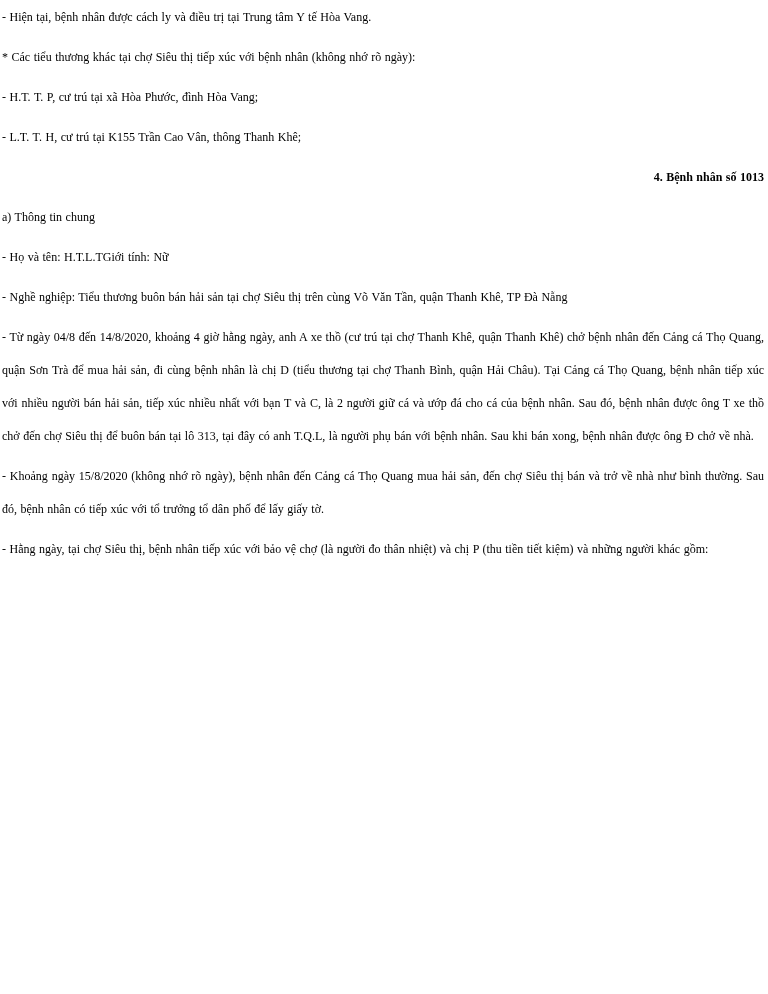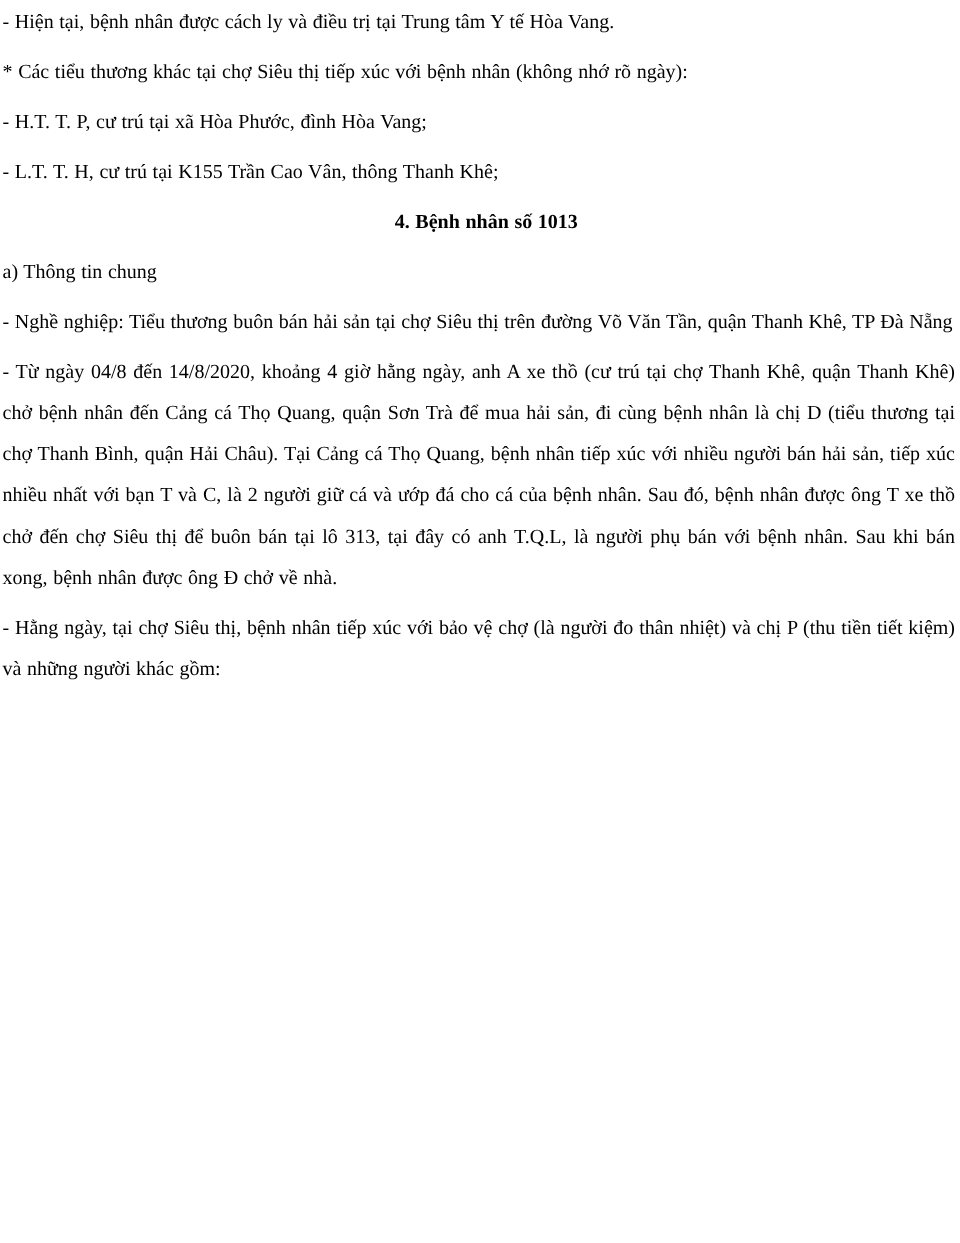--- a/index.html
+++ b/index.html
@@ -14,37 +14,39 @@
     color: #000000;
     font-family: "Liberation Serif", "DejaVu Serif", serif;
   }
   .page {
     padding: 1px 4px 0 2px;
     box-sizing: border-box;
     width: 768px;
   }
   .page p {
     margin: 0 0 7px 0;
-    font-size: 16px;
+    font-size: 12px;
     line-height: 33px;
     text-align: justify;
     word-spacing: 0.5px;
   }
   .page p.heading {
     font-weight: bold;
-    text-align: center;
+    text-align: right;
     margin-left: 12px;
   }
 </style>
 </head>
 <body>
 
 <div class="page">
   <p>- Hiện tại, bệnh nhân được cách ly và điều trị tại Trung tâm Y tế Hòa Vang.</p>
   <p>* Các tiểu thương khác tại chợ Siêu thị tiếp xúc với bệnh nhân (không nhớ rõ ngày):</p>
   <p>- H.T. T. P, cư trú tại xã Hòa Phước, đình Hòa Vang;</p>
   <p>- L.T. T. H, cư trú tại K155 Trần Cao Vân, thông Thanh Khê;</p>
   <p class="heading">4. Bệnh nhân số 1013</p>
   <p>a) Thông tin chung</p>
-  <p>- Nghề nghiệp: Tiểu thương buôn bán hải sản tại chợ Siêu thị trên đường Võ Văn Tần, quận Thanh Khê, TP Đà Nẵng</p>
+  <p>- Họ và tên: H.T.L.TGiới tính: Nữ</p>
+  <p>- Nghề nghiệp: Tiểu thương buôn bán hải sản tại chợ Siêu thị trên cùng Võ Văn Tần, quận Thanh Khê, TP Đà Nẵng</p>
   <p>- Từ ngày 04/8 đến 14/8/2020, khoảng 4 giờ hằng ngày, anh A xe thồ (cư trú tại chợ Thanh Khê, quận Thanh Khê) chở bệnh nhân đến Cảng cá Thọ Quang, quận Sơn Trà để mua hải sản, đi cùng bệnh nhân là chị D (tiểu thương tại chợ Thanh Bình, quận Hải Châu). Tại Cảng cá Thọ Quang, bệnh nhân tiếp xúc với nhiều người bán hải sản, tiếp xúc nhiều nhất với bạn T và C, là 2 người giữ cá và ướp đá cho cá của bệnh nhân. Sau đó, bệnh nhân được ông T xe thồ chở đến chợ Siêu thị để buôn bán tại lô 313, tại đây có anh T.Q.L, là người phụ bán với bệnh nhân. Sau khi bán xong, bệnh nhân được ông Đ chở về nhà.</p>
+  <p>- Khoảng ngày 15/8/2020 (không nhớ rõ ngày), bệnh nhân đến Cảng cá Thọ Quang mua hải sản, đến chợ Siêu thị bán và trở về nhà như bình thường. Sau đó, bệnh nhân có tiếp xúc với tổ trưởng tổ dân phố để lấy giấy tờ.</p>
   <p>- Hằng ngày, tại chợ Siêu thị, bệnh nhân tiếp xúc với bảo vệ chợ (là người đo thân nhiệt) và chị P (thu tiền tiết kiệm) và những người khác gồm:</p>
 </div>
 
 </body></html>

